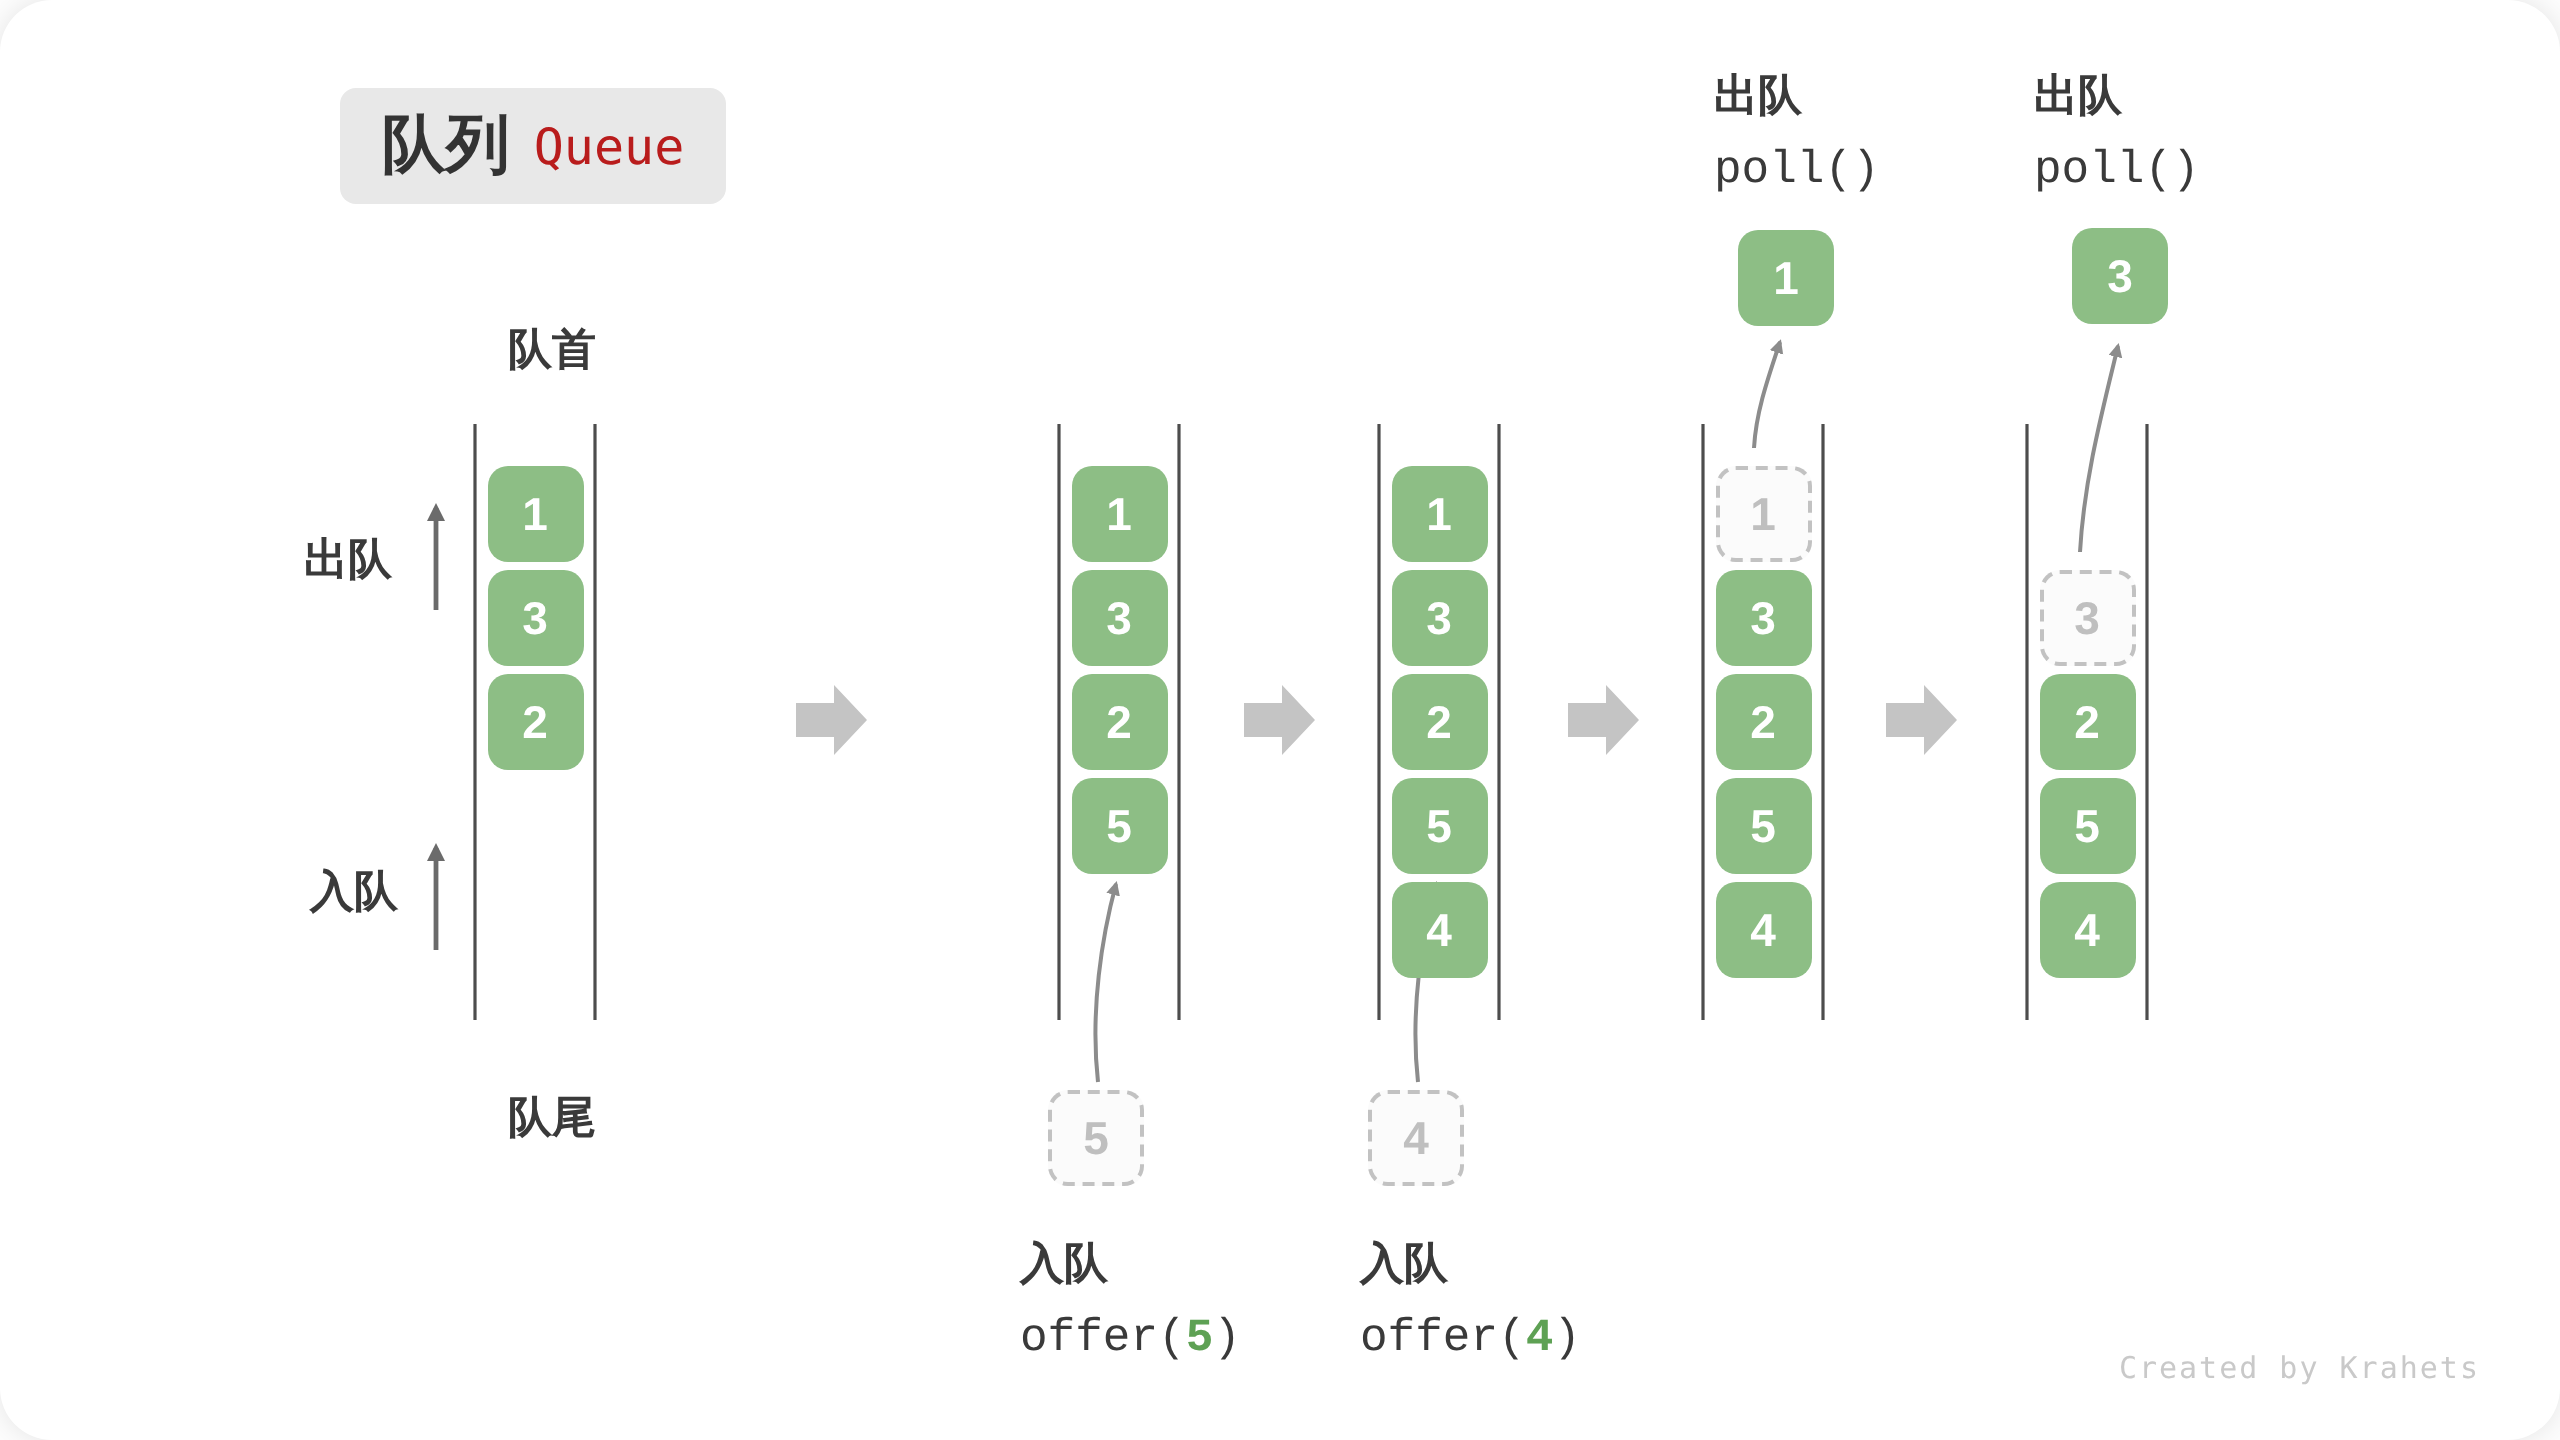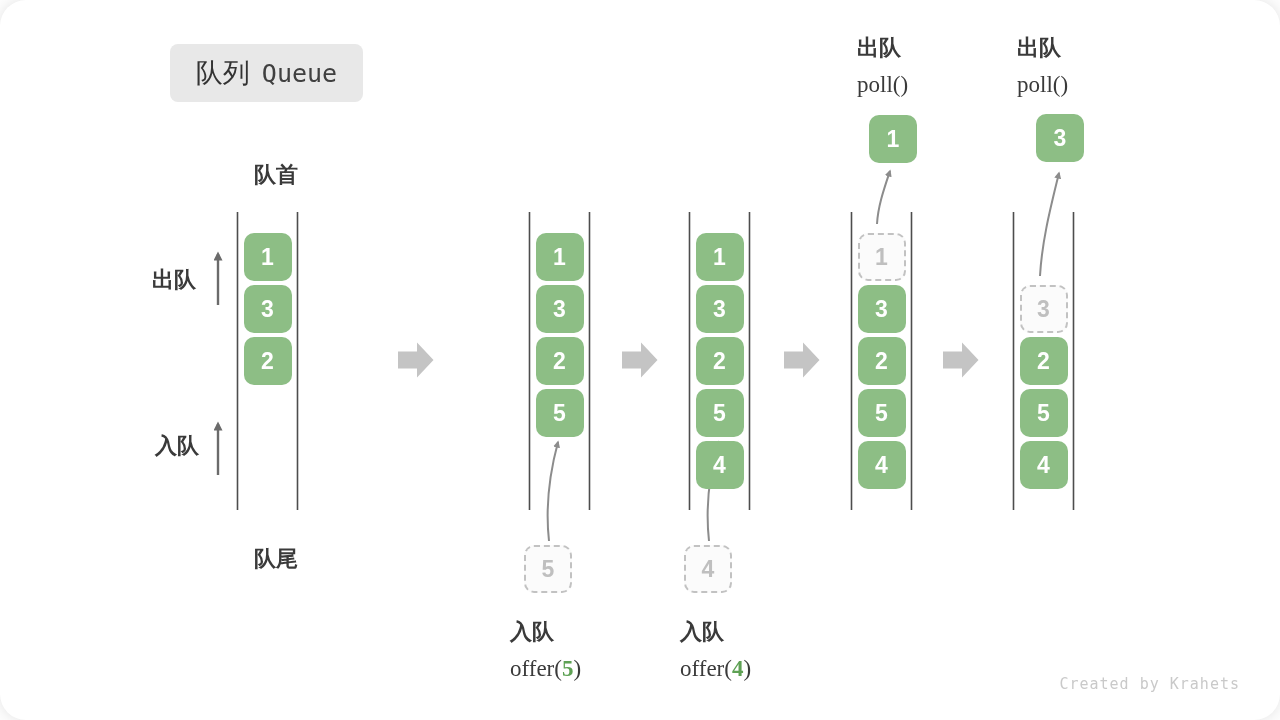--- a/index.html
+++ b/index.html
@@ -19,37 +19,37 @@
     box-shadow:0 0 14px rgba(0,0,0,0.10);
   }
   .overlay{position:absolute;left:0;top:0;width:1280px;height:720px;}
   .layer{position:absolute;left:0;top:0;width:1280px;height:720px;pointer-events:none;}
 
   .title-box{
     position:absolute;left:170px;top:44px;width:193px;height:58px;
     background:#e8e8e8;border-radius:8px;
     display:flex;align-items:center;justify-content:center;gap:12px;
   }
-  .title-zh{font-size:27px;font-weight:normal;color:#333;}
-  .title-en{font-family:"DejaVu Sans Mono","Liberation Mono",monospace;font-size:25px;color:#404040;}
+  .title-zh{font-size:32px;font-weight:bold;color:#333;}
+  .title-en{font-family:"DejaVu Sans Mono","Liberation Mono",monospace;font-size:25px;color:#b91c1c;}
 
   .zh-label{position:absolute;font-size:22px;font-weight:bold;color:var(--ink);white-space:nowrap;}
   .q1-caption{left:237px;width:61px;text-align:right;}
 
   .cell{
     position:absolute;width:48px;height:48px;border-radius:10px;
     display:flex;align-items:center;justify-content:center;
     font-size:23px;font-weight:bold;
   }
   .cell.filled{background:var(--cell-green);color:#ffffff;}
   .cell.removed{background:#fbfbfb;border:2.5px dashed var(--dash);color:#bfbfbf;}
 
   .op-block{position:absolute;white-space:nowrap;}
   .op-zh{font-size:22px;font-weight:600;color:var(--ink);margin-bottom:9px;}
-  .op-code{font-family:Liberation Serif, serif;font-size:23px;color:var(--ink);}
+  .op-code{font-family:Liberation Mono, monospace;font-size:23px;color:var(--ink);}
   .op-code .arg{color:var(--code-green);font-weight:bold;}
 
   .watermark{
     position:absolute;right:40px;top:675px;
     font-family:"DejaVu Sans Mono","Liberation Mono",monospace;
     font-size:15px;color:#c9c9c9;letter-spacing:1px;
   }
 </style>
 </head>
 <body>

